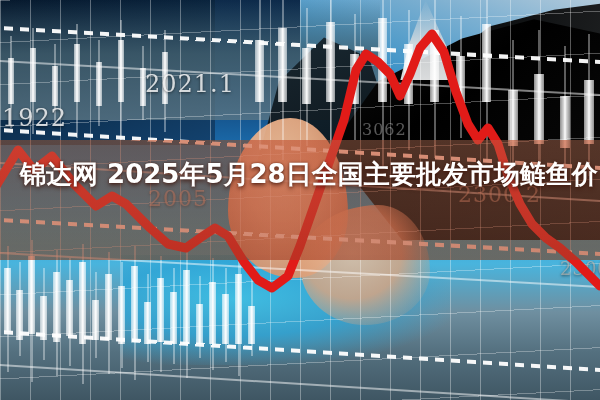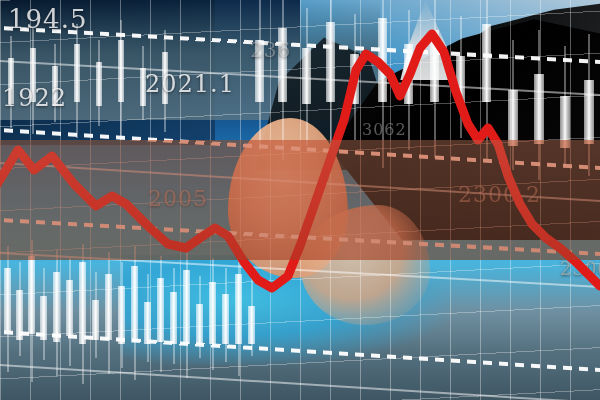--- a/index.html
+++ b/index.html
@@ -351,33 +351,32 @@
       <div class="solidline" style="top: 60px; transform: rotate(3.24deg); transform-origin: 70px 0px;"></div>
       <div class="dash" style="top: 128px; transform: rotate(3.62deg); transform-origin: 60px 0px;"></div>
       <div class="solidline" style="top: 162px; transform: rotate(3.62deg); transform-origin: 70px 0px;"></div>
       <div class="dash" style="top: 218px; transform: rotate(3.24deg); transform-origin: 60px 0px;"></div>
       <div class="solidline" style="top: 252px; transform: rotate(3.24deg); transform-origin: 70px 0px;"></div>
       <div class="dash" style="top: 330px; transform: rotate(3.62deg); transform-origin: 60px 0px;"></div>
       <div class="solidline" style="top: 364px; transform: rotate(3.62deg); transform-origin: 70px 0px;"></div>
     </div>
 
   <div class="lay" id="numbers">
-      <div class="num" style="left: 8px; top: 4px; font-size: 26px;">194.5</div>
-      <div class="num" style="left: 2px; top: 84px; font-size: 24px;">1922</div>
+      <div class="num" style="left: 2px; top: 104px; font-size: 24px;">1922</div>
       <div class="num" style="left: 145px; top: 70px; font-size: 24px;">2021.1</div>
       <div class="num warm" style="left: 148px; top: 186px; font-size: 22px;">2005</div>
       <div class="num warm" style="left: 458px; top: 182px; font-size: 22px;">2300.2</div>
       <div class="num warm" style="left: 560px; top: 258px; font-size: 18px;">2300</div>
-      <div class="num dim" style="left: 250px; top: 38px; font-size: 20px;">236</div>
       <div class="num dim" style="left: 362px; top: 120px; font-size: 16px;">3062</div>
     </div>
 
   <svg class="lay" id="redline" viewBox="0 0 600 400" preserveAspectRatio="none">
     <path id="redpath" fill="none" stroke="#e11b18" stroke-width="9" stroke-linecap="round" stroke-linejoin="round" d="M-10 196 L18 150 L34 170 L52 156 L74 184 L96 206 L112 196 L126 204 L150 228 L168 244 L186 248 L200 238 L215 228 L228 236 L244 262 L258 280 L272 288 L288 276 L300 246 L314 206 L330 160 L344 120 L356 70 L366 54 L378 62 L390 74 L400 96 L410 74 L420 48 L432 34 L444 52 L456 92 L468 124 L478 140 L488 128 L498 144 L508 176 L520 204 L532 224 L546 238 L560 248 L576 262 L600 286"></path>
   </svg>
 
   <div class="lay" id="band"></div>
   <div class="lay" id="band-lighten"></div>
 
   <div id="title-wrap">
+    <div class="tline" id="tline1">锦达网 2025年5月28日全国主要批发市场鲢鱼价</div>
   </div>
 
 </div>
 
 </body></html>

